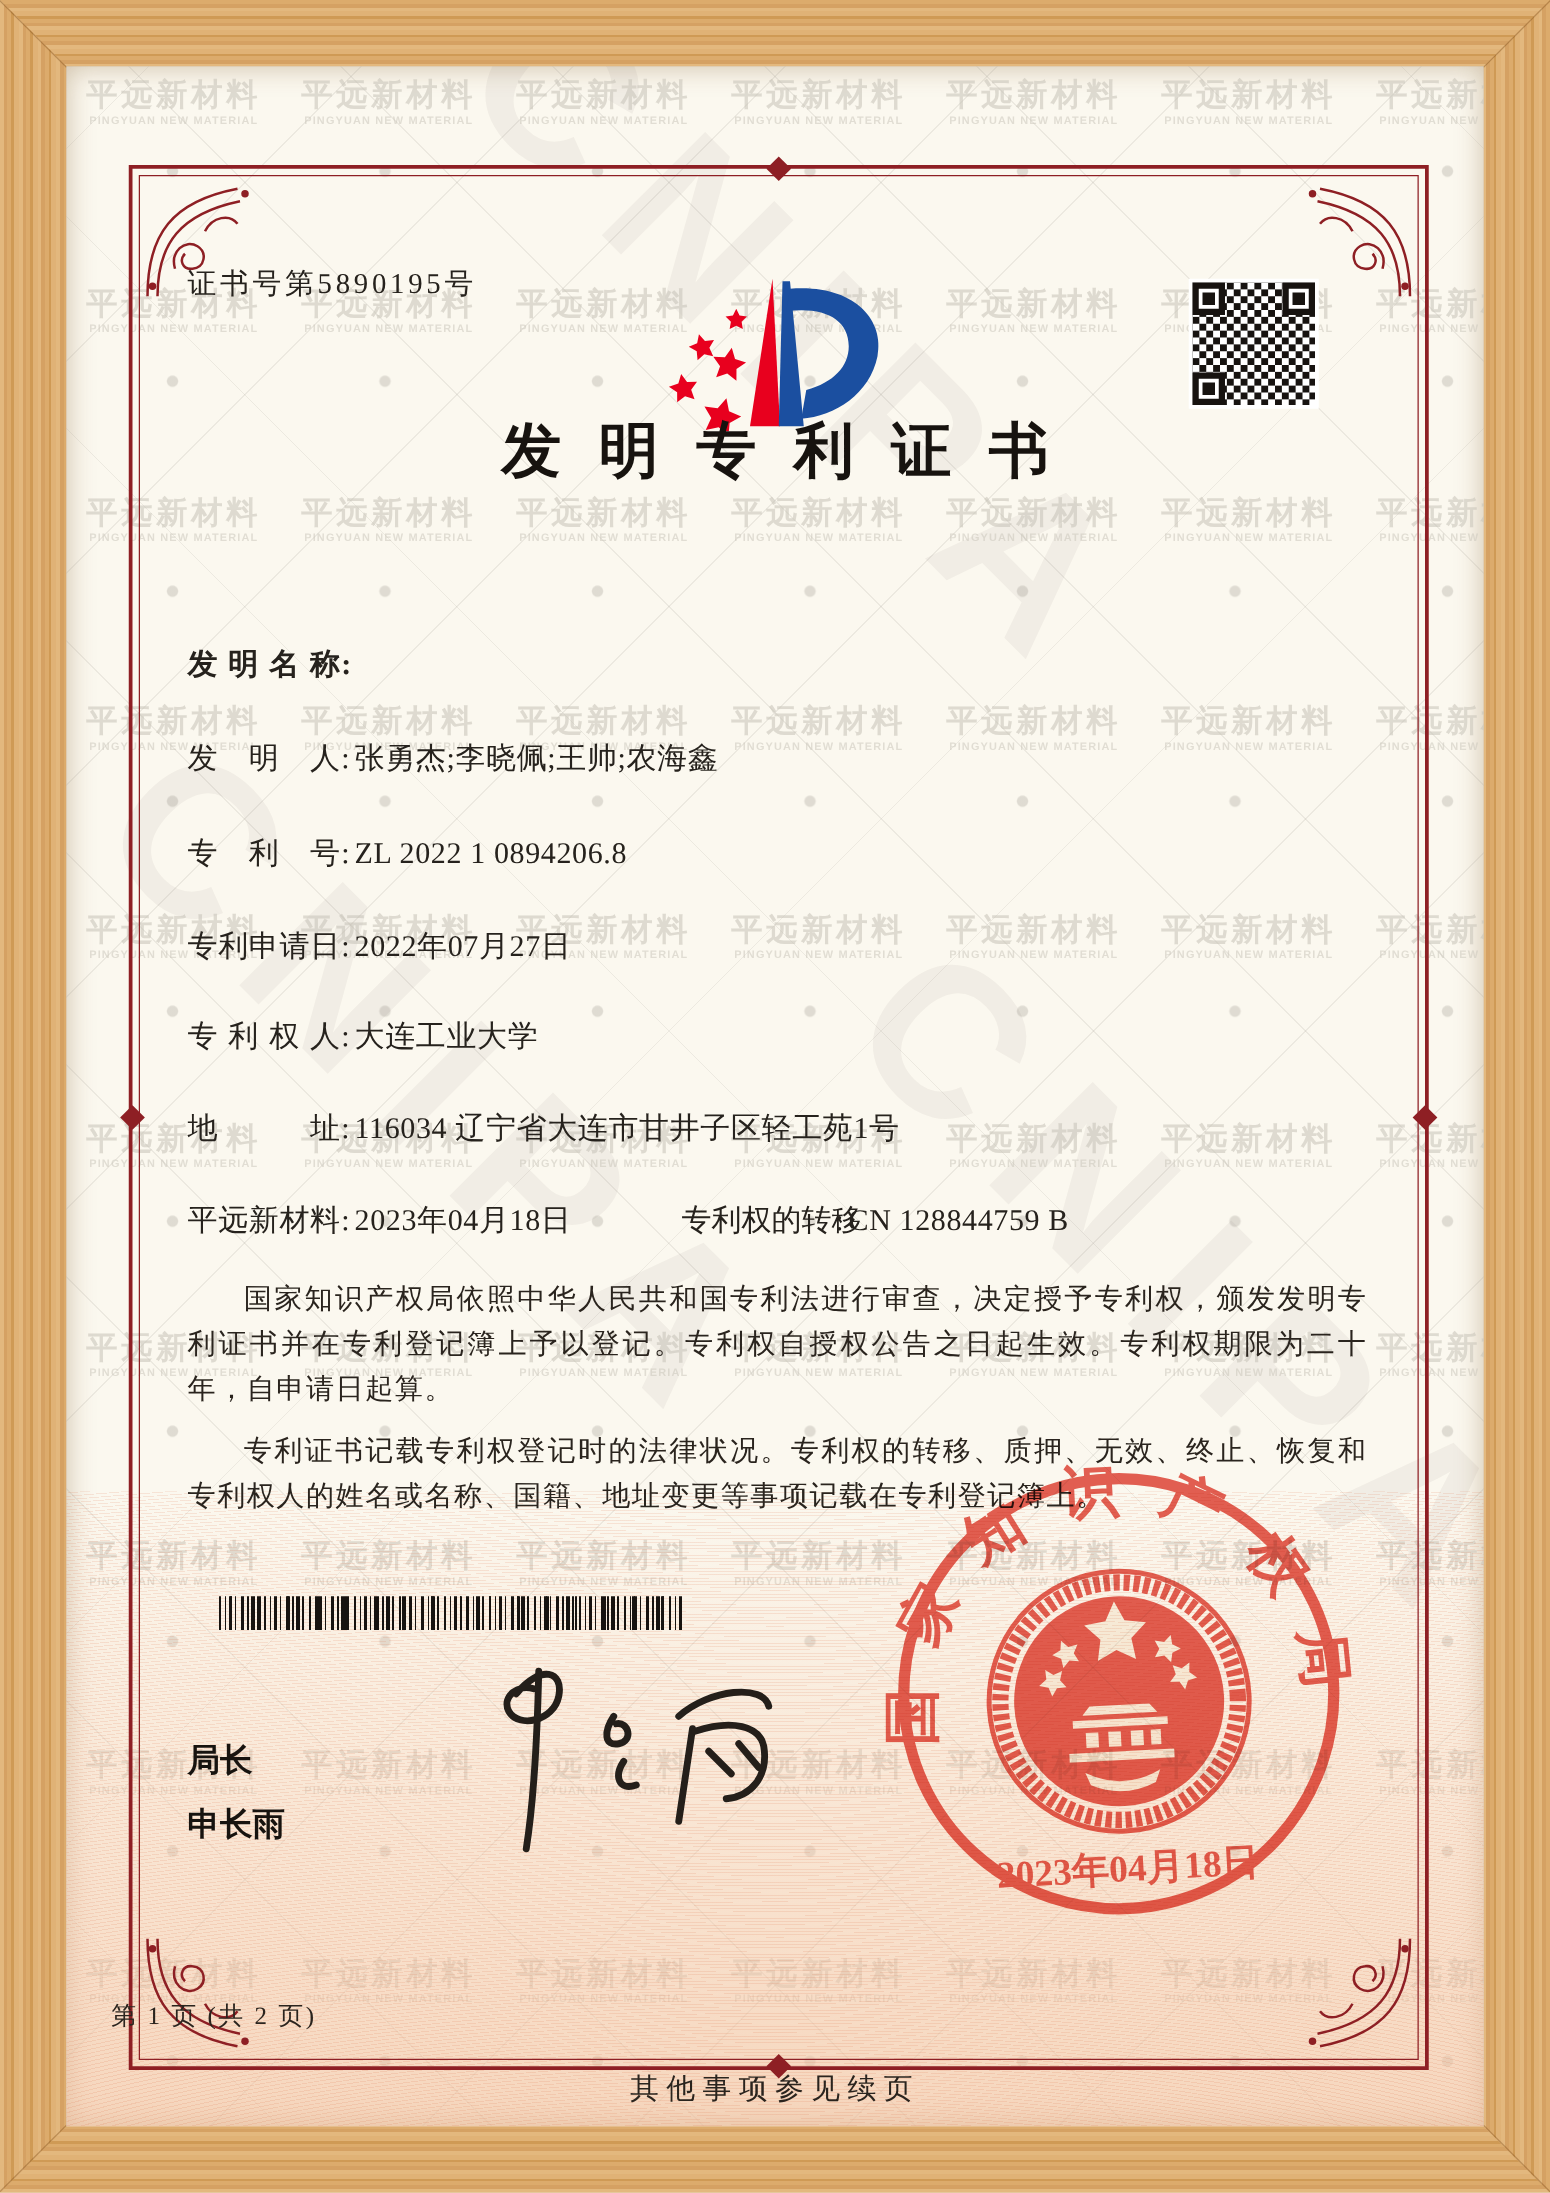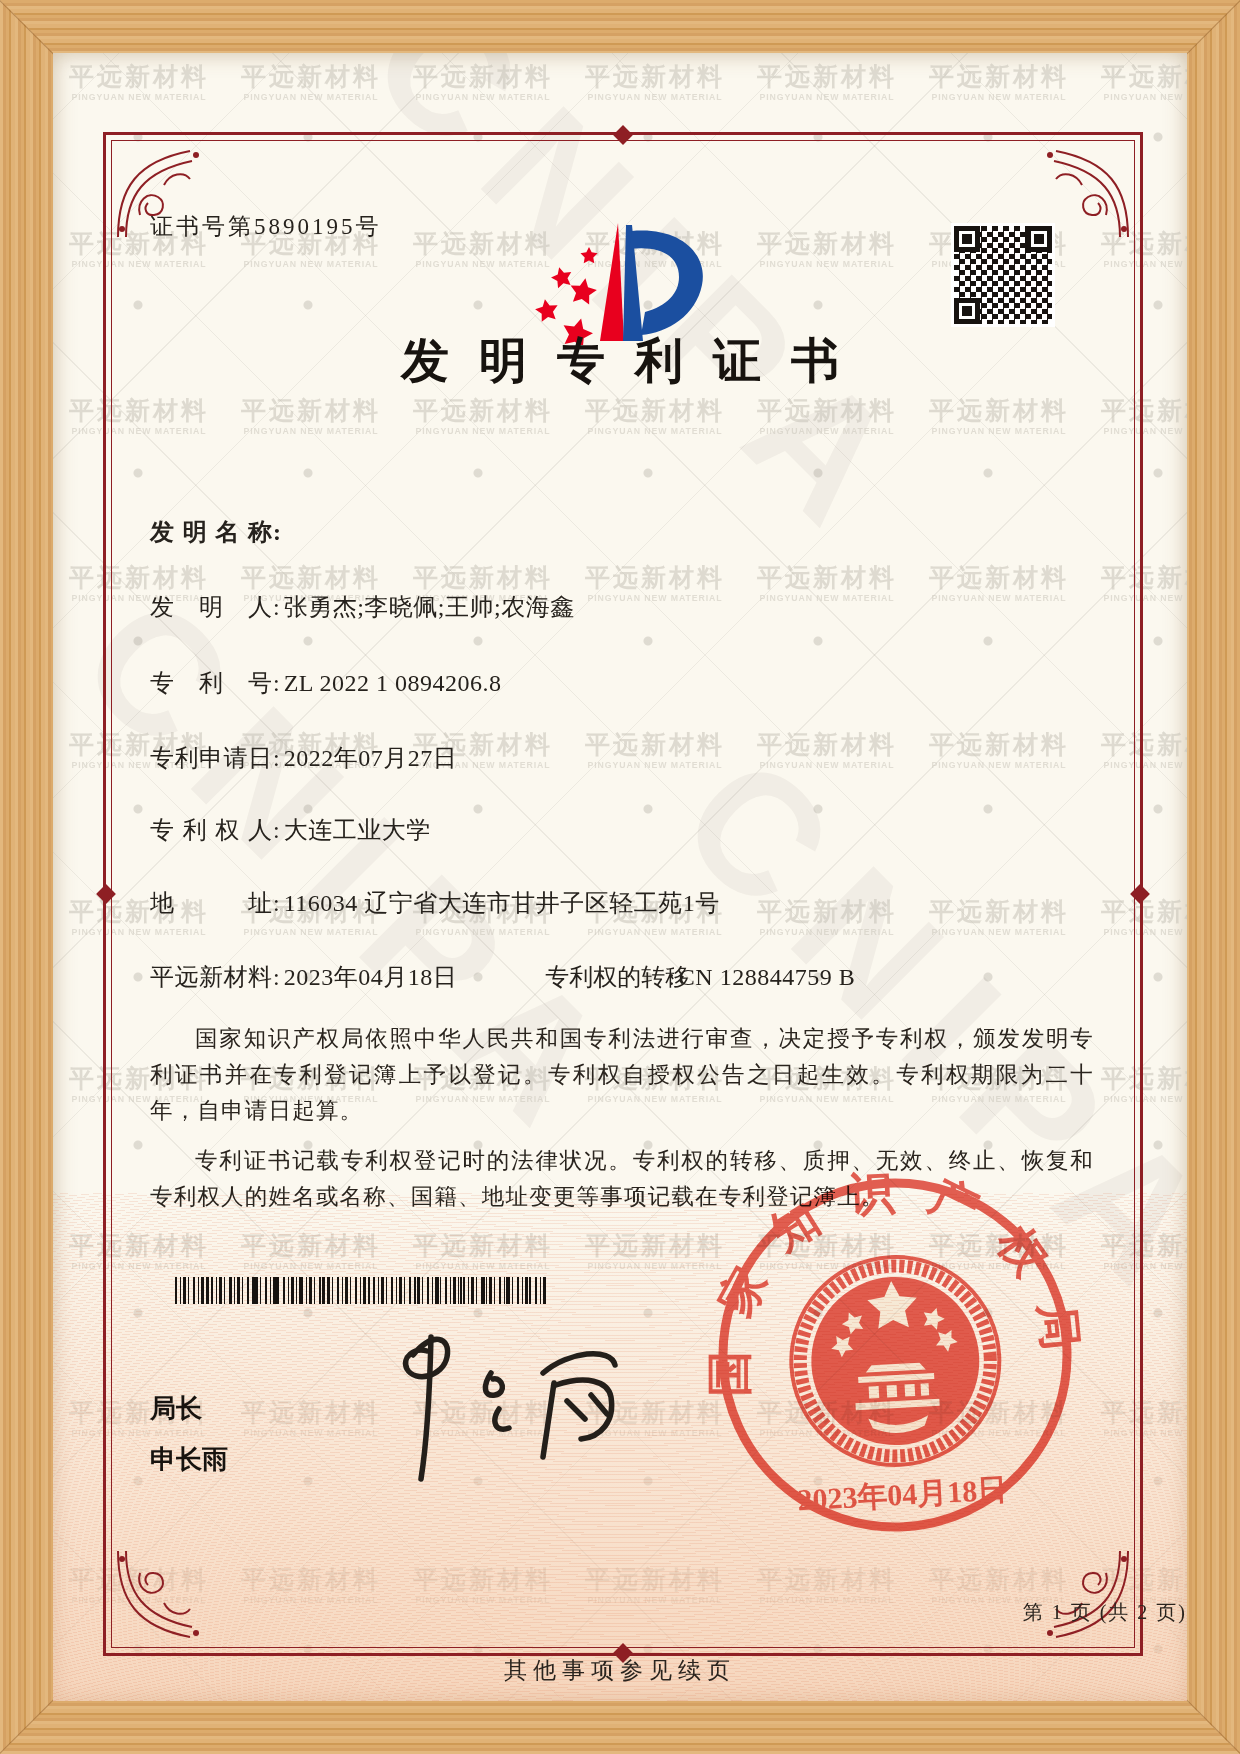--- a/index.html
+++ b/index.html
@@ -83,21 +83,21 @@
     letter-spacing:1.2px;text-align:justify;color:#2a241e;}
   .paras p{margin:0 0 14px 0;text-indent:2em;}
   .barcode{position:absolute;left:122px;top:1224px;width:372px;height:27px;background-color:transparent;
     background-image:
       repeating-linear-gradient(90deg,#171310 0 2px,transparent 2px 5px,#171310 5px 6px,transparent 6px 8px,#171310 8px 11px,transparent 11px 13px,#171310 13px 14px,transparent 14px 18px),
       repeating-linear-gradient(90deg,transparent 0 9px,#171310 9px 11px,transparent 11px 23px);}
   .official{position:absolute;left:97px;top:1338px;font-family:"Liberation Sans","DejaVu Sans",sans-serif;
     font-weight:bold;font-size:26px;color:#17130f;}
   .official .name{display:block;margin-top:16px;}
   .signature{position:absolute;left:300px;top:1268px;width:330px;height:170px;}
-  .page-info{position:absolute;left:0;right:0;top:1546px;text-align:right;font-size:20px;letter-spacing:2px;color:#2a241e;margin-left:36px;}
+  .page-info{position:absolute;left:0;right:0;top:1546px;text-align:left;font-size:20px;letter-spacing:2px;color:#2a241e;margin-left:36px;}
   .footer-note{position:absolute;left:0;right:0;top:1602px;text-align:center;font-size:23px;letter-spacing:6px;color:#2a241e;z-index:4;}
 
   .seal{position:absolute;left:652px;top:1112px;width:380px;height:380px;z-index:5;
     transform:rotate(-3deg);opacity:.9;mix-blend-mode:multiply;}
 </style>
 </head>
 <body>
 
 <div class="page">
 

